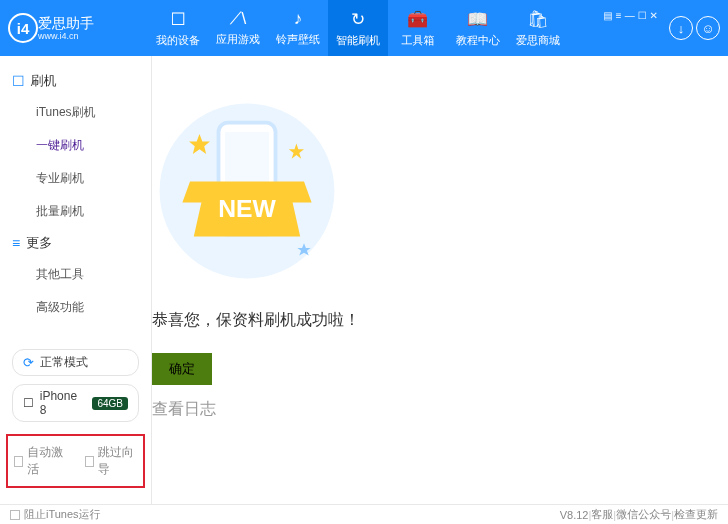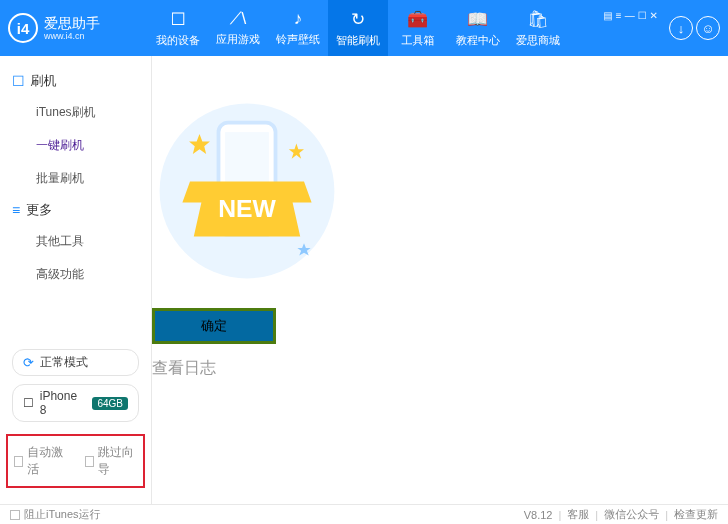--- a/index.html
+++ b/index.html
@@ -1,20 +1,20 @@
 <!DOCTYPE html>
 <html><head>
 <meta charset="utf-8">
 <style>
 *{margin:0;padding:0;box-sizing:border-box}
 body{font-family:"Microsoft YaHei",sans-serif;width:728px;height:524px;overflow:hidden;background:#fff;font-size:12px}
 
 
 .header{height:56px;background:#1e8cff;display:flex;align-items:center;color:#fff;padding:0 8px}
-.logo-wrap{display:flex;align-items:center;gap:6px;width:140px}
+.logo-wrap{display:flex;align-items:center;width:140px}
 .logo-circle{width:30px;height:30px;border:2px solid #fff;border-radius:50%;display:flex;align-items:center;justify-content:center;font-weight:bold;font-size:15px}
 .logo-txt{display:flex;flex-direction:column;line-height:1}
 .logo-name{font-size:14px;font-weight:normal}
 .logo-sub{font-size:9px;opacity:.9;margin-top:2px}
 .nav{display:flex;height:100%}
 .nav-item{width:60px;display:flex;flex-direction:column;align-items:center;justify-content:center;gap:3px;cursor:pointer;height:100%}
 .nav-item.active{background:#0576e8}
 .nav-item .icon{font-size:17px}
 .nav-item .label{font-size:11px}
 .header-right{margin-left:auto;display:flex;align-items:center;gap:3px}
@@ -26,34 +26,34 @@
 .body{display:flex;height:448px}
 .sidebar{width:152px;border-right:1px solid #e8e8e8;padding:10px 0;display:flex;flex-direction:column}
 .group-hdr{display:flex;align-items:center;gap:6px;padding:6px 12px;color:#333;font-size:13px}
 .group-hdr .gicon{color:#1e8cff;font-size:14px}
 .menu-item{padding:8px 0 8px 36px;font-size:12px;color:#555;cursor:pointer}
 .menu-item.active{color:#4c1d95}
 .spacer{flex:1}
 .mode-row{margin:4px 12px;border:1px solid #e3e3e3;border-radius:12px;padding:4px 10px;display:flex;align-items:center;gap:6px;color:#444;font-size:12px}
 .mode-row .micon{color:#1e8cff;font-size:13px}
 .dev-row{margin:4px 12px;border:1px solid #e3e3e3;border-radius:12px;padding:4px 10px;display:flex;align-items:center;gap:6px;color:#444}
-.badge{background:#0f766e;color:#fff;font-size:10px;padding:1px 5px;border-radius:3px;margin-left:auto}
+.badge{background:#14532d;color:#fff;font-size:10px;padding:1px 5px;border-radius:3px;margin-left:auto}
 .redbox{margin:8px 6px 6px;border:2px solid #d23;padding:8px 6px;display:flex;gap:18px;font-size:12px;color:#888}
 .cb{display:flex;align-items:center;gap:4px}
 .cb-sq{width:11px;height:11px;border:1px solid #bbb}
 
 .main{flex:1;position:relative;display:flex;flex-direction:column;align-items:flex-start;padding-top:40px}
 .illus{width:190px;height:190px}
 .success-txt{margin-top:24px;font-size:16px;color:#333}
-.ok-btn{margin-top:22px;border:3px solid #4d7c0f;background:#0369a1;padding:6px 46px;font-size:13px;cursor:pointer}
+.ok-btn{margin-top:22px;border:1px solid #4d7c0f;background:#4d7c0f;padding:6px 16px;font-size:13px;cursor:pointer}
 .log-link{margin-top:14px;font-size:16px;color:#999;cursor:pointer}
 
 .footer{height:20px;border-top:1px solid #e8e8e8;display:flex;align-items:center;padding:0 10px;font-size:11px;color:#888}
 .footer .cb-sq{width:10px;height:10px}
-.footer-right{margin-left:auto;display:flex;gap:6px;align-items:center}
+.footer-right{margin-left:auto;display:flex;align-items:center}
 .footer-right .sep{color:#ccc}
 </style>
 </head>
 <body>
 
 <div class="header">
   <div class="logo-wrap">
     <div class="logo-circle">i4</div>
     <div class="logo-txt">
       <span class="logo-name">爱思助手</span>
@@ -104,20 +104,21 @@
 </div>
 
 <div class="body">
   <div class="sidebar">
     <div class="group-hdr">
         <span class="gicon">☐</span>
         <span>刷机</span>
       </div>
     <div class="menu-item">iTunes刷机</div>
     <div class="menu-item active">一键刷机</div>
+    <div class="menu-item">专业刷机</div>
     <div class="menu-item">批量刷机</div>
 
     <div class="group-hdr">
         <span class="gicon">≡</span>
         <span>更多</span>
       </div>
     <div class="menu-item">其他工具</div>
     <div class="menu-item">高级功能</div>
 
     <div class="spacer"></div>
@@ -149,20 +150,21 @@
       <circle cx="100" cy="100" r="92" fill="#eaf5ff"></circle>
       <rect x="70" y="28" width="60" height="118" rx="10" fill="#fff" stroke="#cfe6ff" stroke-width="4"></rect>
       <circle cx="100" cy="136" r="5" fill="#cfe6ff"></circle>
       <rect x="77" y="38" width="46" height="86" fill="#f4faff"></rect>
       <polygon points="40,90 160,90 168,112 148,112 156,148 44,148 52,112 32,112" fill="#ffcc33"></polygon>
       <text x="100" y="127" text-anchor="middle" font-size="26" font-weight="900" fill="#fff">NEW</text>
       <polygon points="50,40 53,48 61,48 55,53 57,61 50,56 43,61 45,53 39,48 47,48" fill="#ffcc33"></polygon>
       <polygon points="152,50 154,56 160,56 155,60 157,66 152,62 147,66 149,60 144,56 150,56" fill="#ffcc33"></polygon>
       <polygon points="160,155 162,160 167,160 163,163 165,168 160,165 155,168 157,163 153,160 158,160" fill="#8fc9ff"></polygon>
     </svg>
+    <div class="success-txt">恭喜您，保资料刷机成功啦！</div>
     <button class="ok-btn">确定</button>
     <div class="log-link">查看日志</div>
   </div>
 </div>
 
 <div class="footer">
   <label class="cb">
       <span class="cb-sq"></span>
       <span>阻止iTunes运行</span>
     </label>

